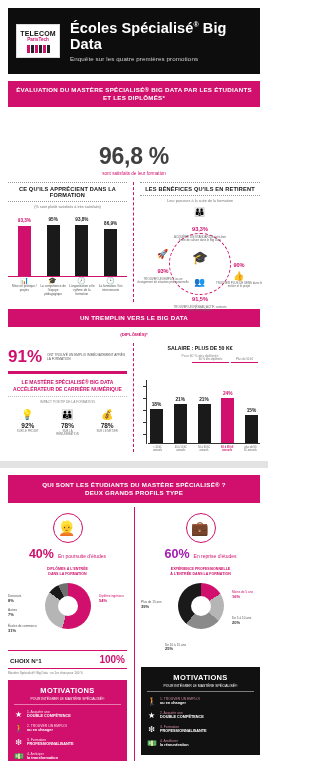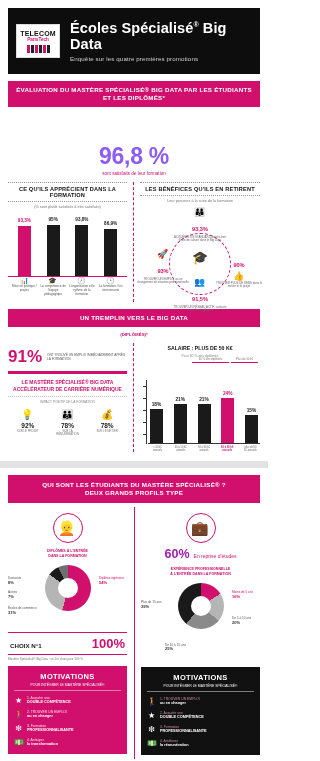--- a/index.html
+++ b/index.html
@@ -41,21 +41,21 @@
   .band {
     margin: 7px 8px 0 8px;
     background:#d0106c; color:#fff;
     font-size:6.2px; font-weight:700; letter-spacing:.25px;
     text-align:center; padding:5px 4px; line-height:8px;
   }
   .band.two { padding:6px 4px; }
 
   
   .bigstat { text-align:center; margin-top:9px; }
-  .bigstat .n { color:#8b5cf6; font-size:23px; font-weight:700; letter-spacing:-.3px;margin-top:36px;}
+  .bigstat .n { color:#404040; font-size:23px; font-weight:700; letter-spacing:-.3px;margin-top:36px;}
   .bigstat .c { color:#d0106c; font-size:4.6px; margin-top:1px; }
 
   
   .split { display:flex; margin-top:6px; padding:0 8px; }
   .col { flex:1 1 50%; position:relative; }
   .col.left { padding-right:6px; border-right:1px dashed #d0106c; }
   .col.right { padding-left:6px; }
 
   .sec-title { text-align:center; font-size:5.6px; font-weight:700; color:#111;
                border-top:1px dotted #999; border-bottom:1px dotted #999;
@@ -150,21 +150,21 @@
   .donut::after { content:""; position:absolute; left:50%; top:50%; transform:translate(-50%,-50%);
                   width:20px; height:20px; background:#fff; border-radius:50%; }
   .dlbl { position:absolute; font-size:3.1px; line-height:3.6px; color:#555; width:30px;}
   .dlbl b { display:block; font-size:4px; color:#333; }
   .dlbl.pink b, .dlbl.pink { color:#d0106c; }
 
   .choix { display:flex; justify-content:space-between; align-items:baseline;
            border-top:1px solid #d0106c; border-bottom:1px solid #d0106c;
            padding:3px 2px; margin-top:5px; }
   .choix .a { font-size:6.2px; font-weight:700; color:#1a1a1a; }
-  .choix .b { font-size:13px; font-weight:700; color:#d0106c;text-align:center; }
+  .choix .b { font-size:10px; font-weight:700; color:#d0106c;text-align:center; }
   .choix-note { font-size:3px; color:#777; margin-top:2px; }
 
   
   .motiv { margin-top:5px; padding:6px 6px 7px 6px; }
   .motiv.pink { background:#d0106c; }
   .motiv.dark { background:#111; }
   .motiv .mt { text-align:center; color:#fff; font-size:7.5px; font-weight:700; letter-spacing:.3px;}
   .motiv .ms { text-align:center; color:#fff; font-size:3.4px; margin-top:2px;
                border-bottom:1px solid rgba(255,255,255,.45); padding-bottom:3px;}
   .mitem { display:flex; gap:4px; margin-top:5px; align-items:flex-start; }
@@ -358,20 +358,24 @@
   <div class="band two">
     <div>QUI SONT LES ÉTUDIANTS DU MASTÈRE SPÉCIALISÉ® ?</div>
     <div>DEUX GRANDS PROFILS TYPE</div>
   </div>
 
   <div class="prof-row">
     <div class="vdiv"></div>
 
     <div class="prof-col l">
       <div class="circle-ic">👱</div>
+      <div class="pct-line">
+        <span class="n pink">40%</span>
+        <span class="t">En poursuite d'études</span>
+      </div>
       <div class="donut-title">
         <span>DIPLÔMES À L'ENTRÉE</span><br>
         <span>DANS LA FORMATION</span>
       </div>
       <div class="donut-wrap">
         <div class="donut" id="donutL" style="background: conic-gradient(rgb(208, 16, 108) 0deg, rgb(208, 16, 108) 194.4deg, rgb(181, 181, 181) 194.4deg, rgb(181, 181, 181) 306deg, rgb(26, 26, 26) 306deg, rgb(26, 26, 26) 334.8deg, rgb(111, 111, 111) 334.8deg, rgb(111, 111, 111) 360deg);"></div>
         <div class="dlbl" style="left:0;top:12px"><span>Doctorats</span><b>8%</b></div>
         <div class="dlbl" style="left:0;top:26px"><span>Autres</span><b>7%</b></div>
         <div class="dlbl" style="left:0;top:42px"><span>Écoles de commerce</span><b>31%</b></div>
         <div class="dlbl pink" style="right:-2px;top:12px"><span>Diplôme ingénieur</span><b>54%</b></div>

